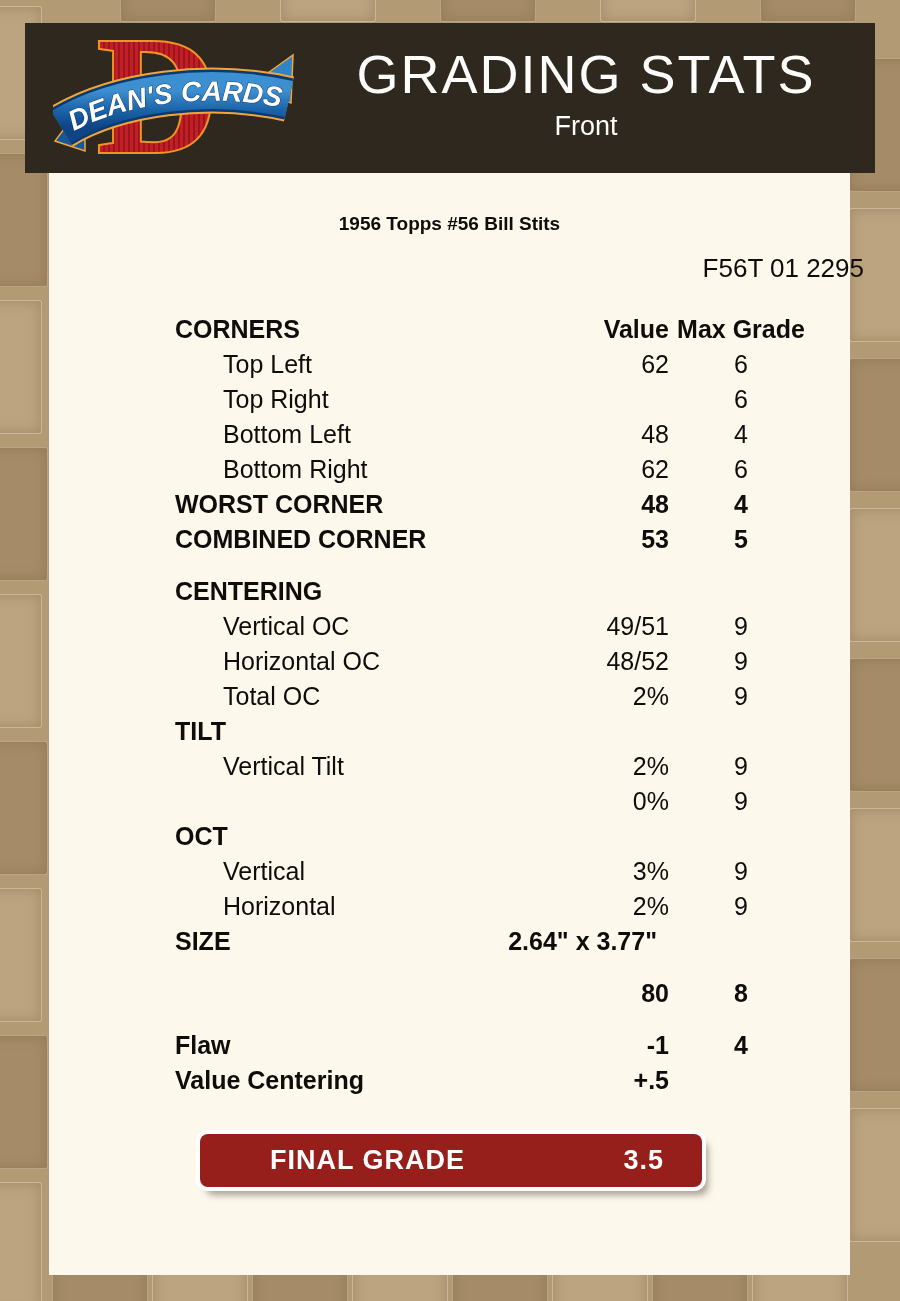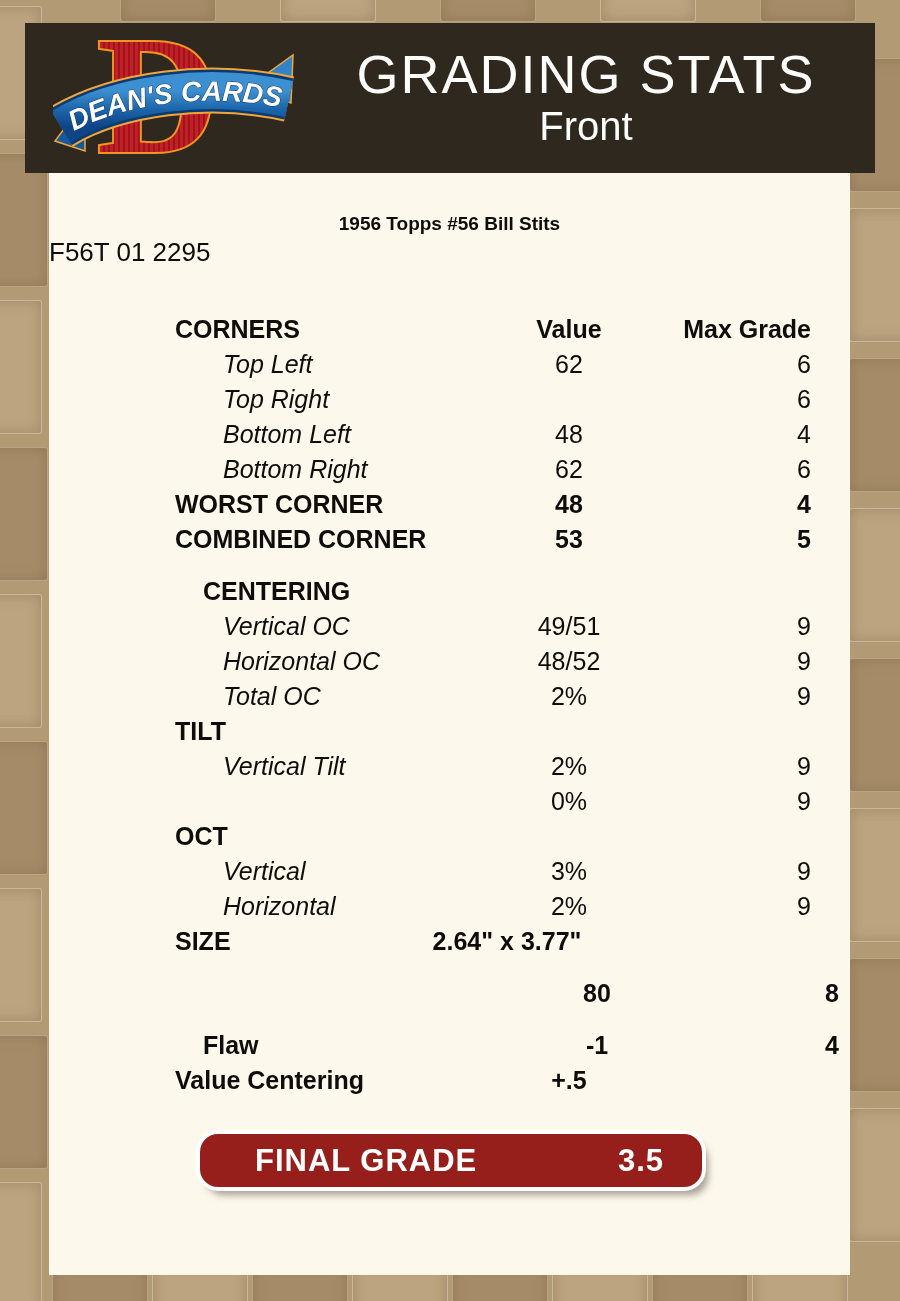--- a/index.html
+++ b/index.html
@@ -27,49 +27,49 @@
     position: absolute; left: 25px; top: 23px; width: 850px; height: 150px;
     background: var(--header-bg, #2f281e); z-index: 2;
   }
   .logo { position: absolute; left: 28px; top: 8px; width: 244px; height: 136px; }
   .titles {
     position: absolute; left: 272px; right: 0; top: 0; height: 100%;
     display: flex; flex-direction: column; align-items: center; justify-content: center;
     color: #fdfdfb; text-align: center;
   }
   .title   { font-size: 54px; letter-spacing: 2px; line-height: 56px; }
-  .subtitle{ font-size: 40px; line-height: 48px; }
+  .subtitle{ font-size: 27px; line-height: 48px; }
 
   
   .panel {
     position: absolute; left: 49px; top: 173px; width: 801px; height: 1102px;
     background: var(--panel-bg, #fdf8ec); z-index: 2;
   }
   .card-title  { position: absolute; top: 40px;  width: 100%; text-align: center; font-size: 19px; font-weight: bold; }
-  .card-serial { position: absolute; top: 64px;  width: 100%; text-align: left; font-size: 26px; }
+  .card-serial { position: absolute; top: 80px;  width: 100%; text-align: right; font-size: 26px; padding-left: 14px; }
 
   .rows { position: absolute; left: 16px; top: 139px; width: 100%; }
   .row  { position: relative; height: 35px; line-height: 35px; font-size: 25px; }
-  .row.gap  { margin-top: 17px; margin-left: 28px; }
+  .row.gap  { margin-top: 17px; }
   .row .lbl { position: absolute; left: 110px; white-space: nowrap; }
-  .row.indent .lbl { left: 158px; font-style: italic; }
+  .row.indent .lbl { left: 158px; }
   .row.bold .lbl, .bold { font-weight: bold; }
-  .row .val { position: absolute; left: 404px; width: 200px; text-align: center; white-space: nowrap; }
-  .row .max { position: absolute; left: 606px; width: 140px; text-align: right; }
+  .row .val { position: absolute; left: 404px; width: 200px; text-align: right; white-space: nowrap; }
+  .row .max { position: absolute; left: 606px; width: 140px; text-align: center; }
   .row.wide .val { left: 292px; width: 300px; }
 
   
   .final {
     position: absolute; left: 151px; top: 961px; width: 502px; height: 53px;
     background: var(--final-bg, #961f1b);
-    border-radius: 18px;
+    border-radius: 8px;
     box-shadow: 0 0 0 4px #ffffff, 6px 8px 7px rgba(96,88,74,0.55);
-    color: #ffffff; font-weight: bold; font-size: 31px; letter-spacing: 1px;
+    color: #ffffff; font-weight: bold; font-size: 27px; letter-spacing: 1px;
     display: flex; align-items: center; justify-content: space-between;
-    box-sizing: border-box; padding: 0 38px 0 55px;
+    box-sizing: border-box; padding: 0 38px 0 70px;
   }
 </style>
 </head>
 <body>
 
 <div class="bg" id="bg">
     <div class="bgcard" style="left: -54px; top: 6px;"></div>
     <div class="bgcard d1" style="left: -48px; top: 153px;"></div>
     <div class="bgcard" style="left: -54px; top: 300px;"></div>
     <div class="bgcard d1" style="left: -48px; top: 447px;"></div>

